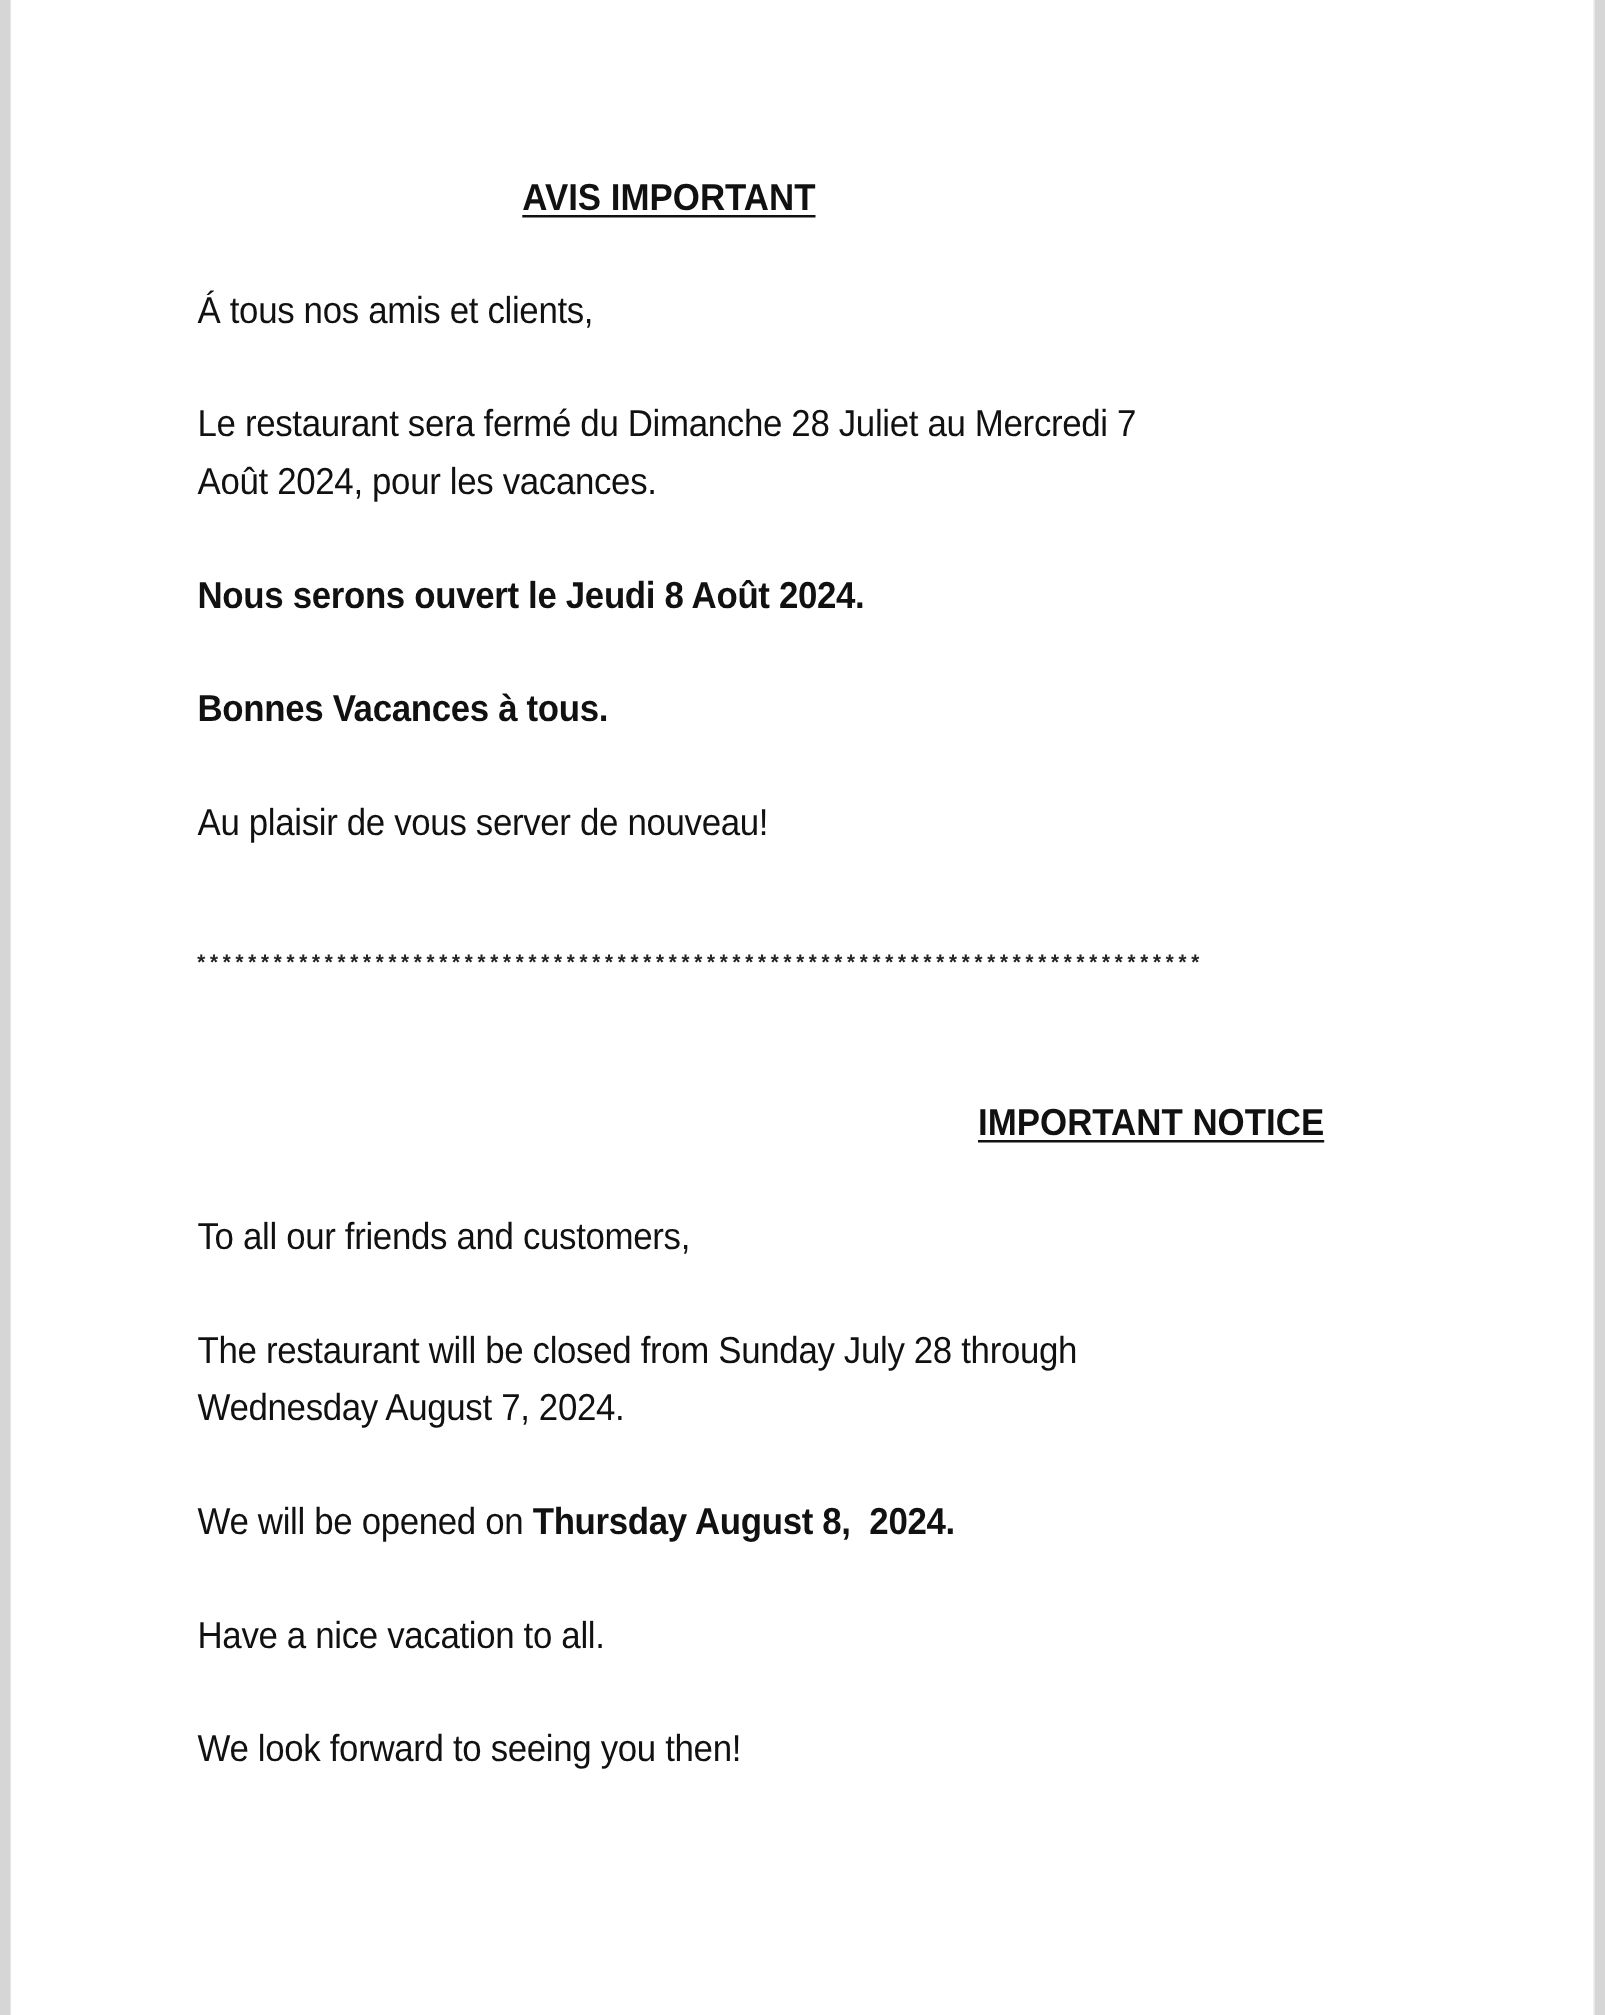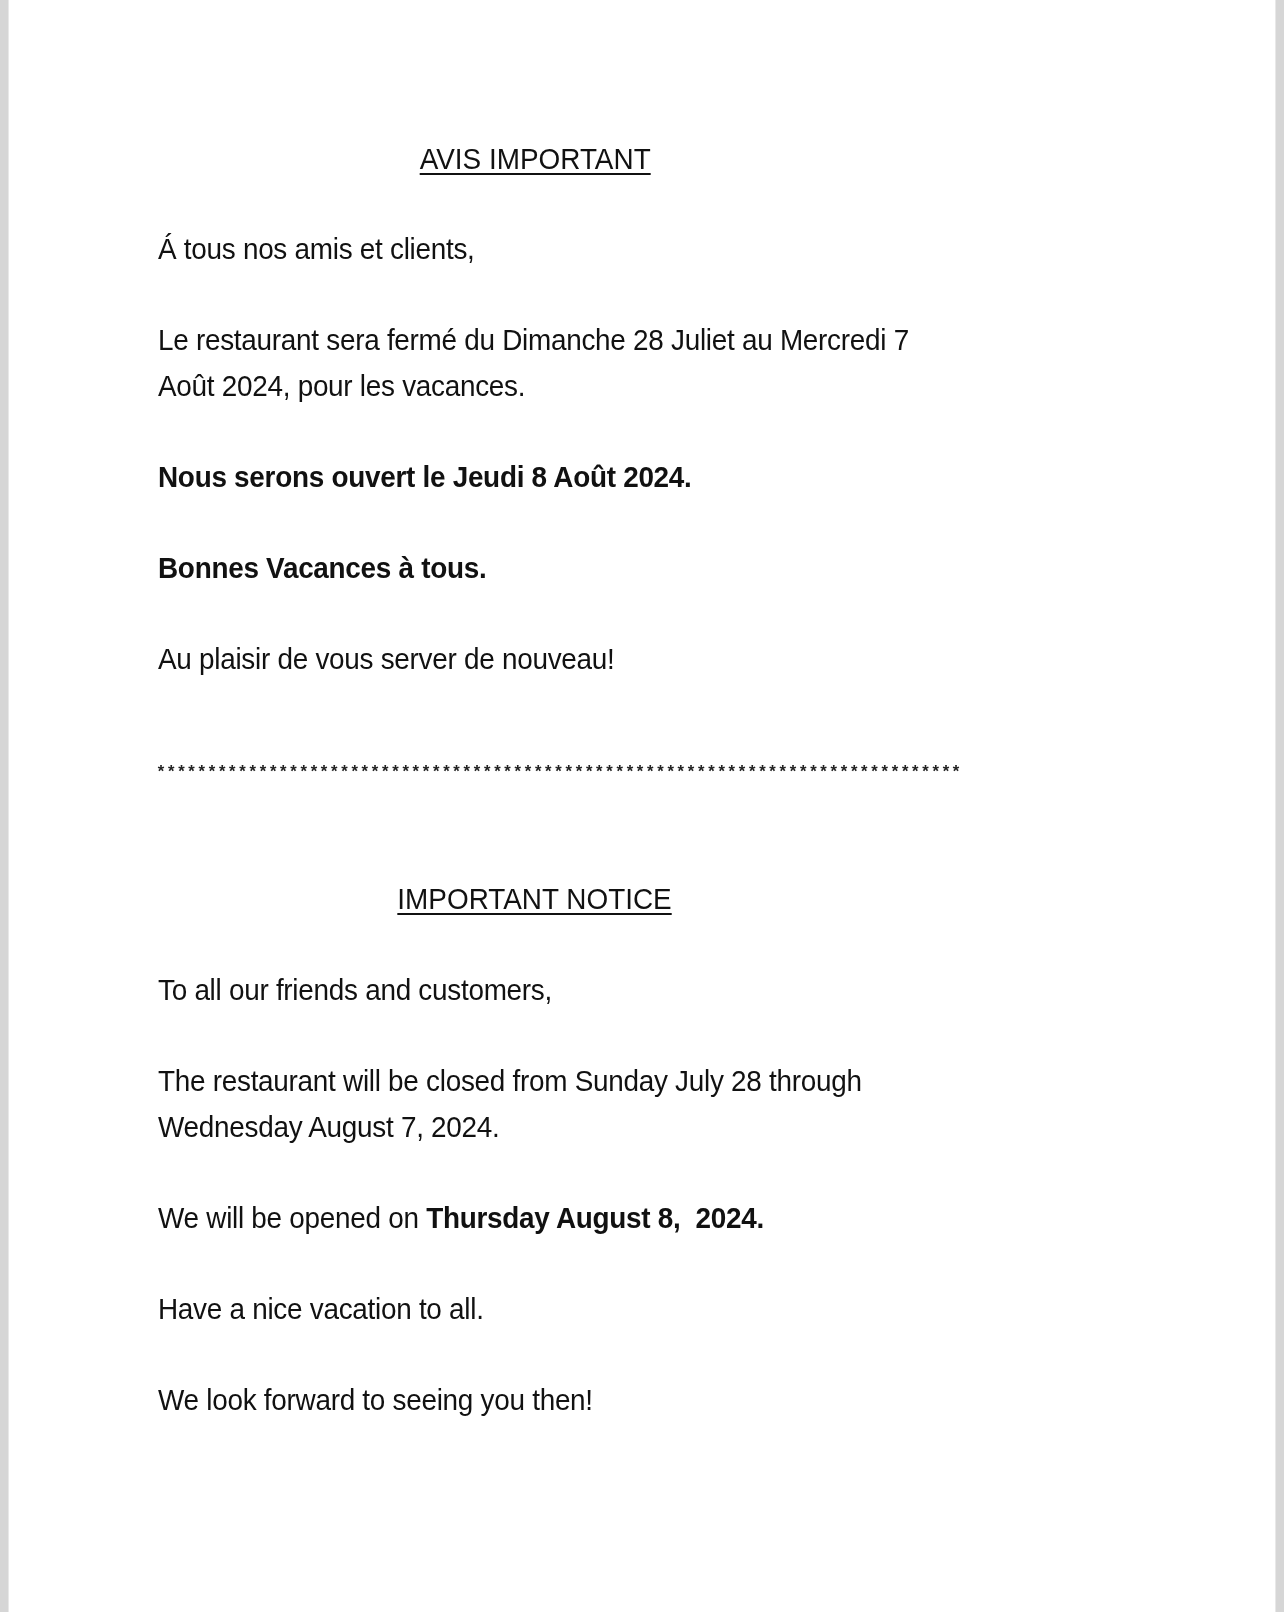--- a/index.html
+++ b/index.html
@@ -5,40 +5,40 @@
   html, body { margin: 0; padding: 0; }
   body {
     width: 1284px; height: 1612px; background: #ffffff; position: relative; overflow: hidden;
     font-family: "Liberation Sans", "DejaVu Sans", sans-serif; color: #111111;
   }
   .edge-left { position: absolute; left: 0; top: 0; width: 8px; height: 1612px; background: #d6d6d6; border-right: 1px solid #e8e8e8; }
   .edge-right { position: absolute; right: 0; top: 0; width: 8px; height: 1612px; background: #d6d6d6; border-left: 1px solid #e8e8e8; }
   .page { position: absolute; left: 9px; top: 0; width: 1266px; height: 1612px; background: #ffffff; }
   .line { position: absolute; left: 158px; font-size: 30px; line-height: 46px; white-space: nowrap; letter-spacing: -0.3px; transform: scaleX(0.93); transform-origin: left center; }
   .bold { font-weight: bold; }
-  .title { position: absolute; left: 0; width: 1070px; text-align: center; font-size: 30px; font-weight: normal; line-height: 40px; }
+  .title { position: absolute; left: 0; width: 1070px; text-align: center; font-size: 30px; font-weight: bold; line-height: 40px; }
   .title span { text-decoration: underline; text-decoration-thickness: 2px; text-underline-offset: 4px; display: inline-block; transform: scaleX(0.93); }
   .stars { position: absolute; left: 156px; top: 763px; font-size: 17px; font-weight: bold; letter-spacing: 0.2px; white-space: nowrap; color: #222; font-family: "Liberation Mono", monospace; transform: scaleX(0.98); transform-origin: left center; }
 </style>
 </head>
 <body>
 
 <div class="edge-left"></div>
 <div class="page"></div>
 <div class="edge-right"></div>
 
 <div class="title" style="top:139px;"><span>AVIS IMPORTANT</span></div>
 <div class="line" style="top:226px;">Á tous nos amis et clients,</div>
 <div class="line" style="top:317px;">Le restaurant sera fermé du Dimanche 28 Juliet au Mercredi 7</div>
 <div class="line" style="top:363px;">Août 2024, pour les vacances.</div>
 <div class="line bold" style="top:454px;">Nous serons ouvert le Jeudi 8 Août 2024.</div>
 <div class="line bold" style="top:545px;">Bonnes Vacances à tous.</div>
 <div class="line" style="top:636px;">Au plaisir de vous server de nouveau!</div>
 
 <div class="stars">*******************************************************************************</div>
 
-<div class="title" style="top:879px;"><span>IMPORTANT NOTICE</span></div>
+<div class="title" style="top:879px;text-align:right;"><span>IMPORTANT NOTICE</span></div>
 <div class="line" style="top:967px;">To all our friends and customers,</div>
 <div class="line" style="top:1058px;">The restaurant will be closed from Sunday July 28  through</div>
 <div class="line" style="top:1104px;">Wednesday August 7, 2024.</div>
 <div class="line" style="top:1195px;"><span style="white-space:pre;">We will be opened on </span><span class="bold" style="white-space:pre;">Thursday August 8,  2024.</span></div>
 <div class="line" style="top:1286px;">Have a nice vacation to all.</div>
 <div class="line" style="top:1377px;">We look forward to seeing you then!</div>
 
 </body></html>

